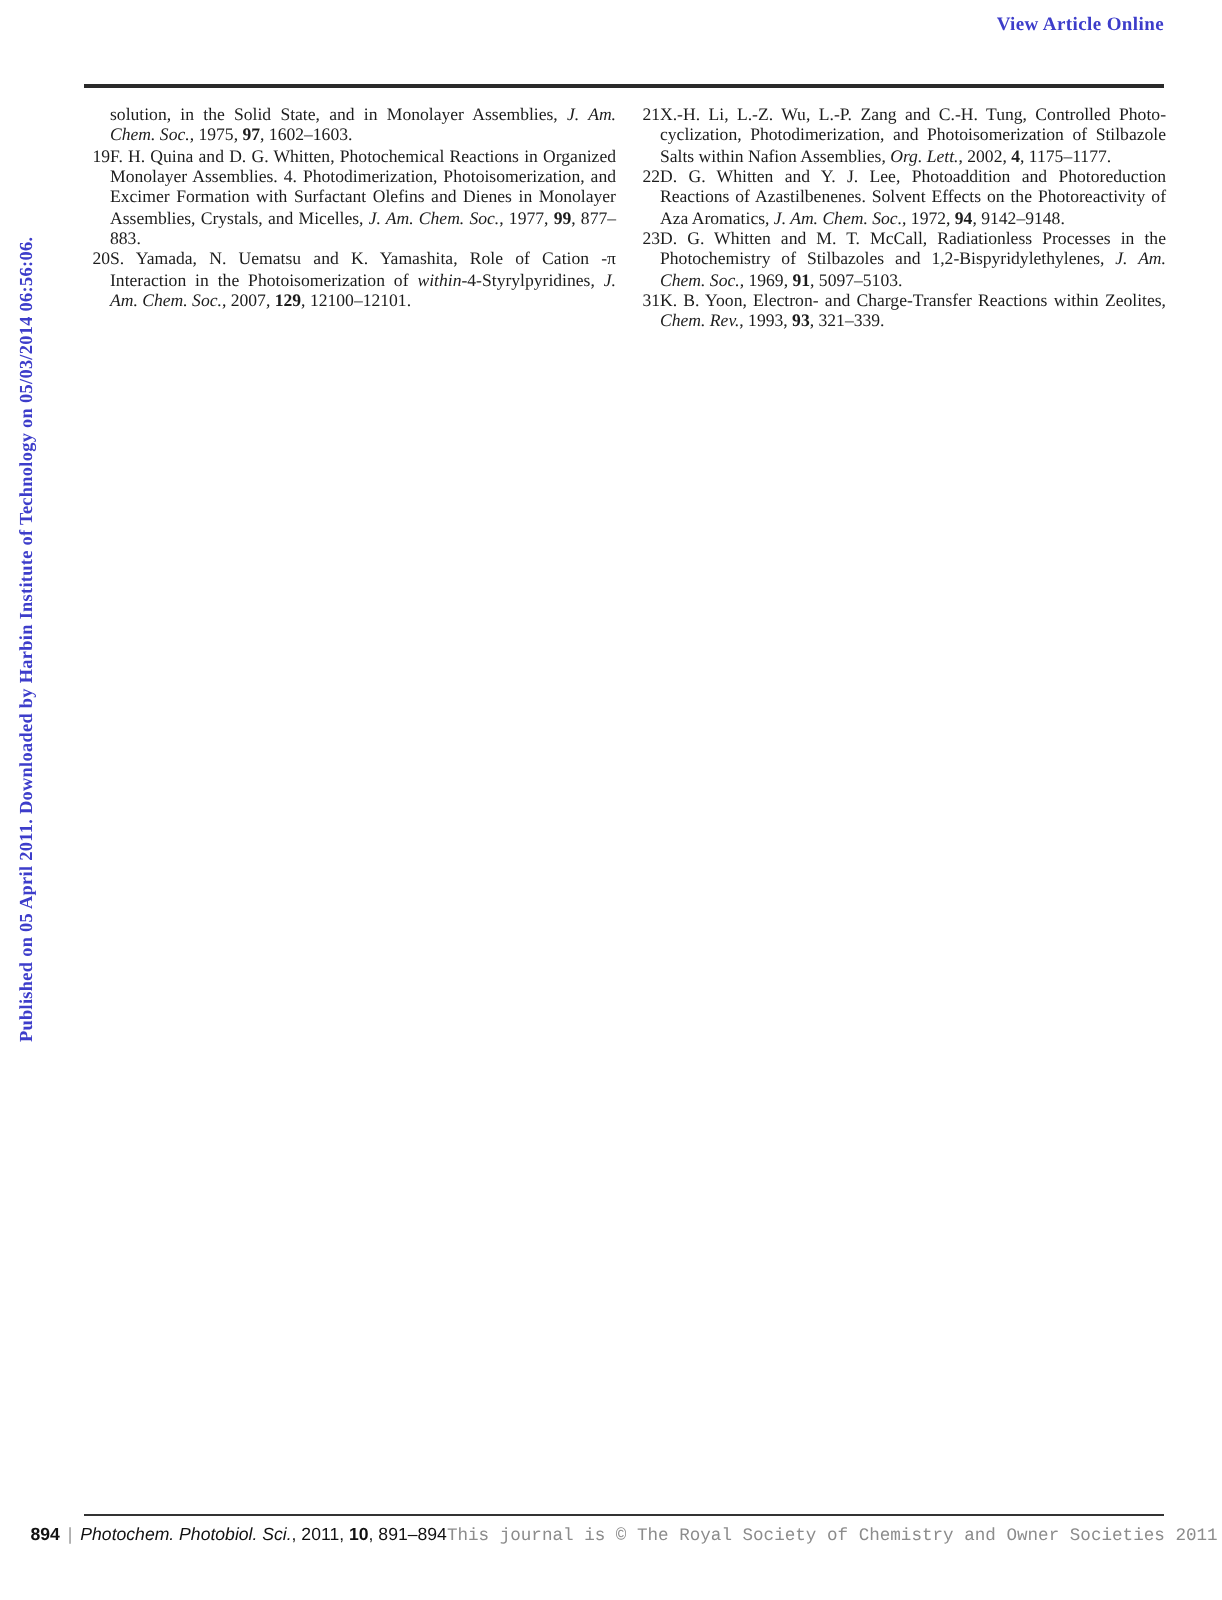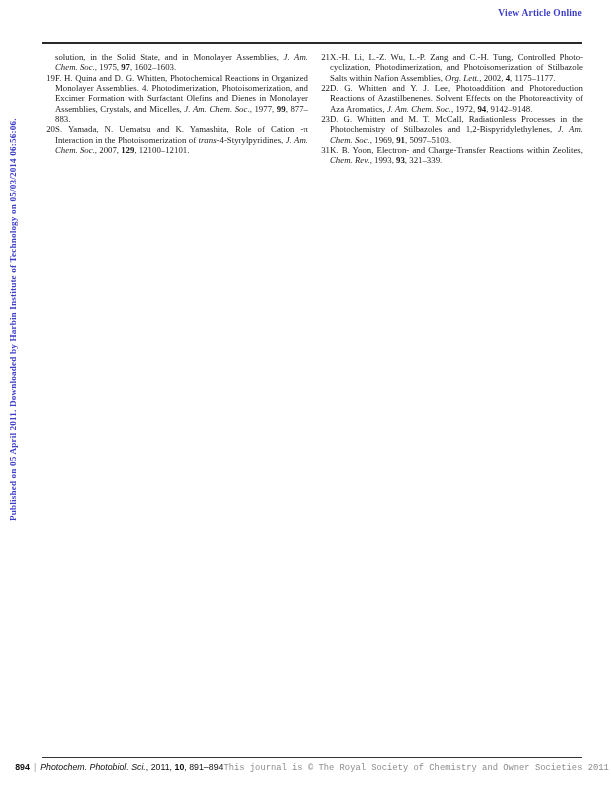--- a/index.html
+++ b/index.html
@@ -114,21 +114,21 @@
 <a class="view-online" href="#">View Article Online</a>
 
 <div class="stamp">Published on 05 April 2011. Downloaded by Harbin Institute of Technology on 05/03/2014 06:56:06.</div>
 
 <div class="rule-top"></div>
 
 <div class="columns">
   <div class="col">
       <div class="ref"><span class="ref-num"></span><span><span>solution, in the Solid State, and in Monolayer Assemblies, </span><span class="seg-i">J. Am. Chem. Soc.</span><span>, 1975, </span><span class="seg-b">97</span><span>, 1602–1603.</span></span></div>
       <div class="ref"><span class="ref-num">19</span><span><span>F. H. Quina and D. G. Whitten, Photochemical Reactions in Organized Monolayer Assemblies. 4. Photodimerization, Photoisomerization, and Excimer Formation with Surfactant Olefins and Dienes in Monolayer Assemblies, Crystals, and Micelles, </span><span class="seg-i">J. Am. Chem. Soc.</span><span>, 1977, </span><span class="seg-b">99</span><span>, 877–883.</span></span></div>
-      <div class="ref"><span class="ref-num">20</span><span><span>S. Yamada, N. Uematsu and K. Yamashita, Role of Cation -π Interaction in the Photoisomerization of </span><span class="seg-i">trans</span><span>-4-Styrylpyridines, </span><span class="seg-i">J. Am. Chem. Soc.</span><span>, 2007, </span><span class="seg-b">129</span><span>, 12100–12101.</span></span></div>
+      <div class="ref"><span class="ref-num">20</span><span><span>S. Yamada, N. Uematsu and K. Yamashita, Role of Cation -π Interaction in the Photoisomerization of </span><span class="seg-i">within</span><span>-4-Styrylpyridines, </span><span class="seg-i">J. Am. Chem. Soc.</span><span>, 2007, </span><span class="seg-b">129</span><span>, 12100–12101.</span></span></div>
     </div>
   <div class="col">
       <div class="ref"><span class="ref-num">21</span><span><span>X.-H. Li, L.-Z. Wu, L.-P. Zang and C.-H. Tung, Controlled Photo­cyclization, Photodimerization, and Photoisomerization of Stilbazole Salts within Nafion Assemblies, </span><span class="seg-i">Org. Lett.</span><span>, 2002, </span><span class="seg-b">4</span><span>, 1175–1177.</span></span></div>
       <div class="ref"><span class="ref-num">22</span><span><span>D. G. Whitten and Y. J. Lee, Photoaddition and Photoreduction Reactions of Azastilbenenes. Solvent Effects on the Photoreactivity of Aza Aromatics, </span><span class="seg-i">J. Am. Chem. Soc.</span><span>, 1972, </span><span class="seg-b">94</span><span>, 9142–9148.</span></span></div>
       <div class="ref"><span class="ref-num">23</span><span><span>D. G. Whitten and M. T. McCall, Radiationless Processes in the Photochemistry of Stilbazoles and 1,2-Bispyridylethylenes, </span><span class="seg-i">J. Am. Chem. Soc.</span><span>, 1969, </span><span class="seg-b">91</span><span>, 5097–5103.</span></span></div>
       <div class="ref"><span class="ref-num">31</span><span><span>K. B. Yoon, Electron- and Charge-Transfer Reactions within Zeolites, </span><span class="seg-i">Chem. Rev.</span><span>, 1993, </span><span class="seg-b">93</span><span>, 321–339.</span></span></div>
     </div>
 </div>
 
 <div class="rule-bottom"></div>

